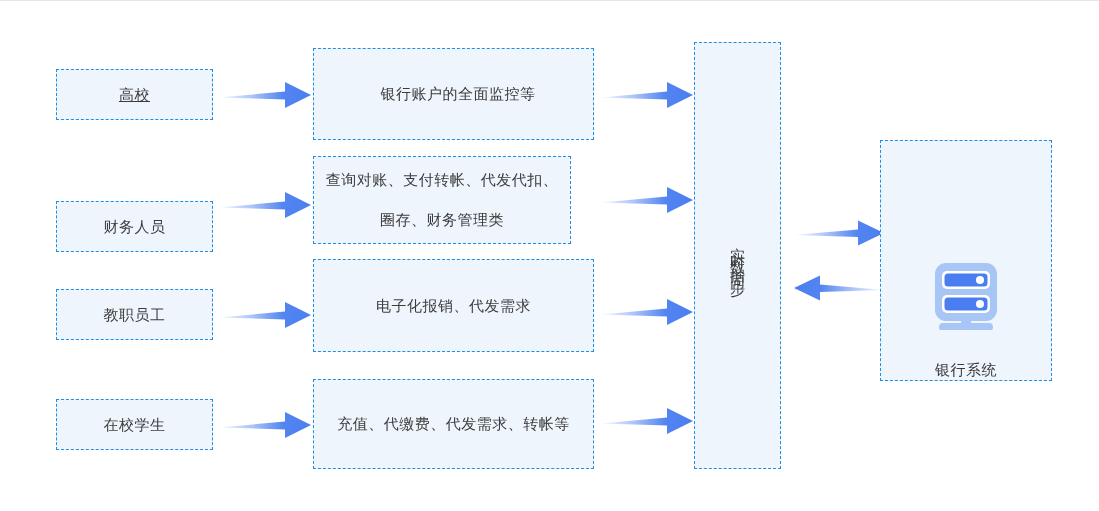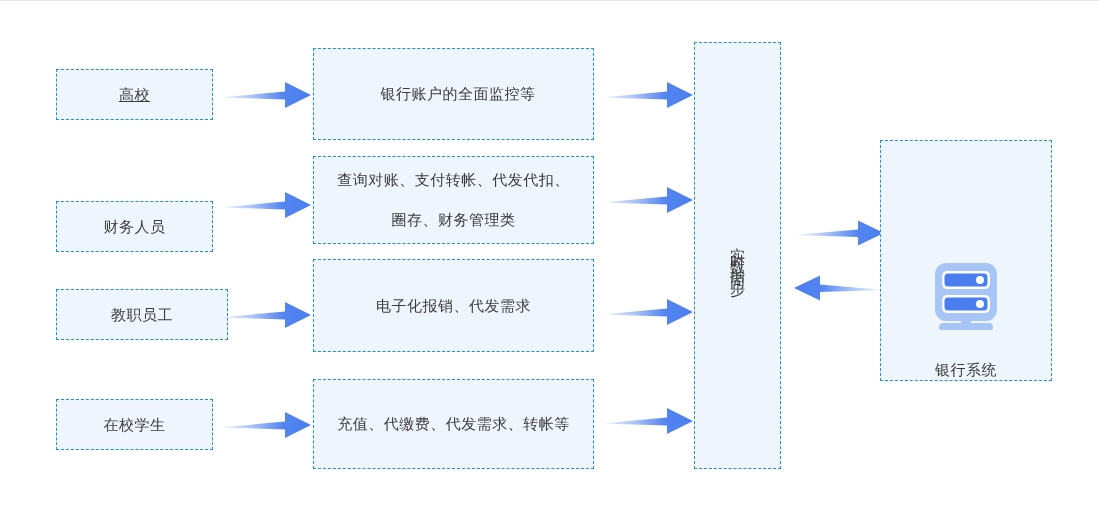--- a/index.html
+++ b/index.html
@@ -100,21 +100,21 @@
   </svg>
 
   <div class="node actor" style="left:56px;  top:68px;  width:157px; height:51px;text-decoration:underline;">
     <span class="node-label">高校</span>
   </div>
 
   <div class="node actor" style="left:56px;  top:178px; width:157px; height:51px;margin-top:22px;">
     <span class="node-label">财务人员</span>
   </div>
 
-  <div class="node actor" style="left:56px;  top:288px; width:172px; height:51px;">
+  <div class="node actor" style="left:56px;  top:288px; width:157px; height:51px;">
     <span class="node-label">教职员工</span>
   </div>
 
   <div class="node actor" style="left:56px;  top:398px; width:157px; height:51px;">
     <span class="node-label">在校学生</span>
   </div>
 
   <div class="arrow" style="left:219px; top:78px;">
     <svg width="92" height="32" viewBox="0 0 92 32">
       <path d="M0,18.5 L66,12.5 L66,3 L92,16 L66,29 L66,20.5 Z" fill="url(#gradR)"></path>
@@ -133,21 +133,21 @@
   <div class="arrow" style="left:219px; top:408px;">
     <svg width="92" height="32" viewBox="0 0 92 32">
       <path d="M0,18.5 L66,12.5 L66,3 L92,16 L66,29 L66,20.5 Z" fill="url(#gradR)"></path>
     </svg>
   </div>
 
   <div class="node service" style="left:313px; top:47px;  width:281px; height:92px;padding-left:9px;">
     <span class="node-label">银行账户的全面监控等</span>
   </div>
 
-  <div class="node service" style="left:313px; top:155px; width:281px; height:88px;">
+  <div class="node service" style="left:313px; top:155px; width:258px; height:88px;">
     <span class="node-label">查询对账、支付转帐、代发代扣、
 圈存、财务管理类</span>
   </div>
 
   <div class="node service" style="left:313px; top:258px; width:281px; height:93px;">
     <span class="node-label">电子化报销、代发需求</span>
   </div>
 
   <div class="node service" style="left:313px; top:378px; width:281px; height:90px;">
     <span class="node-label">充值、代缴费、代发需求、转帐等</span>

